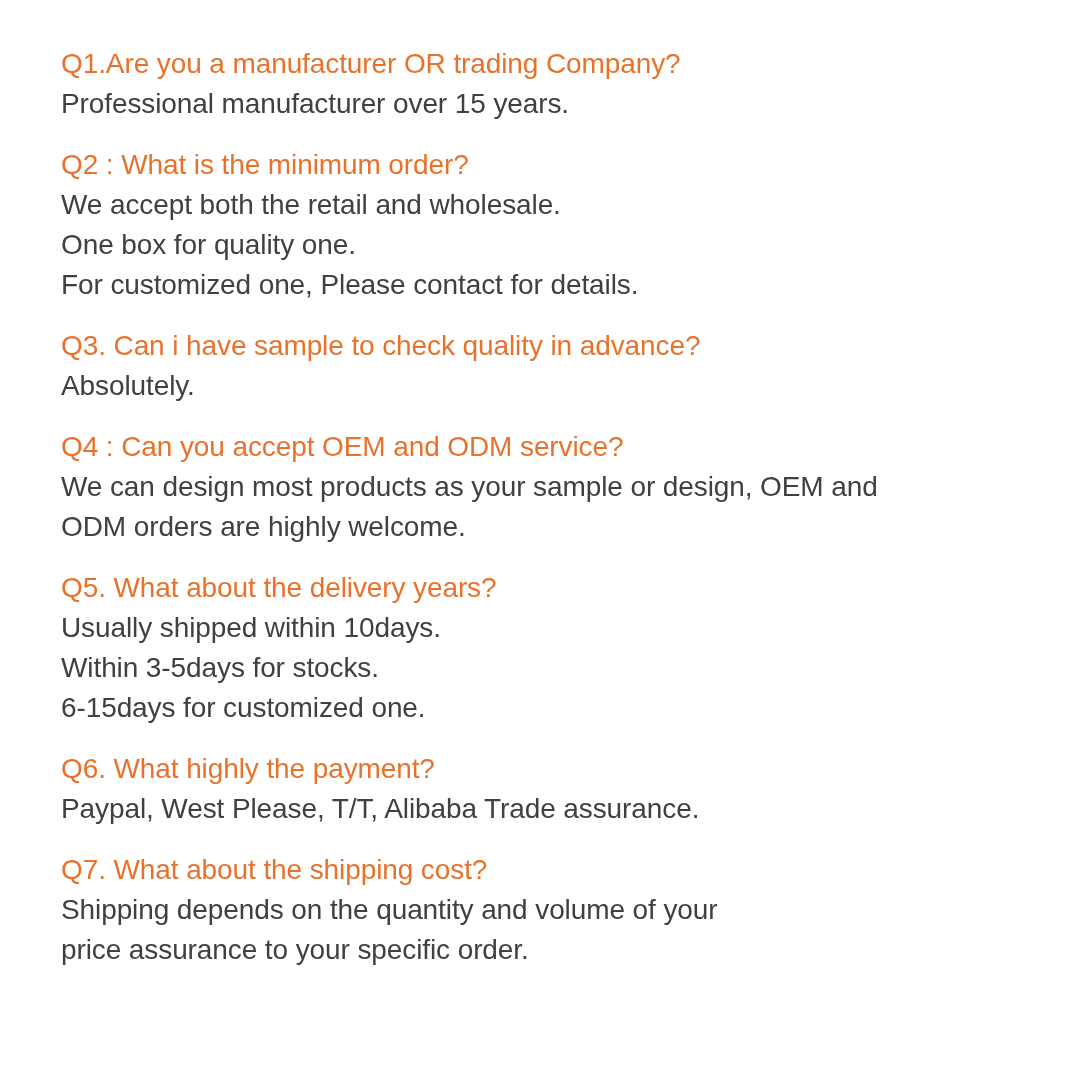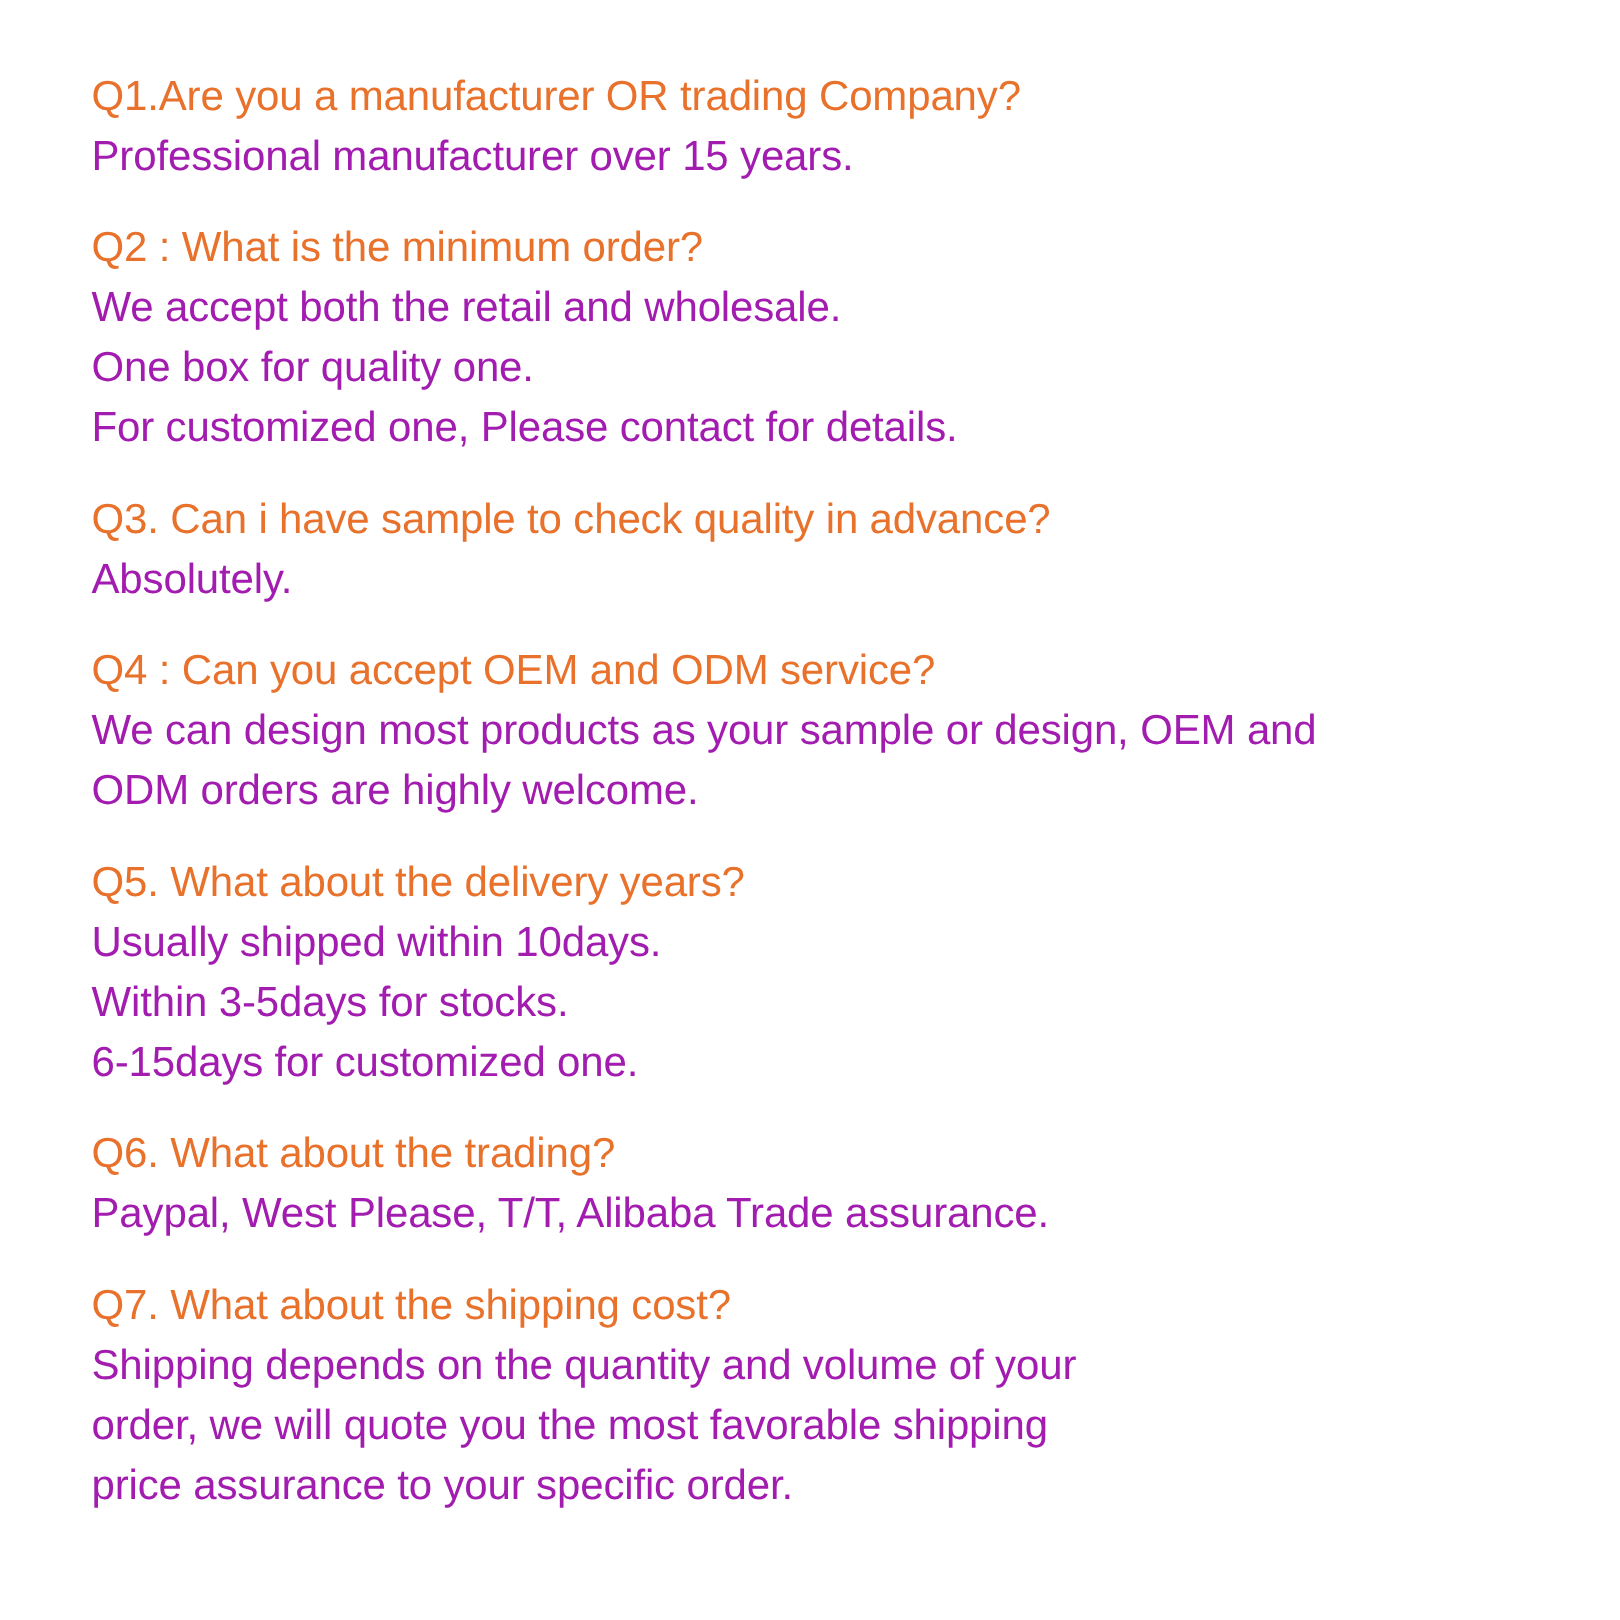--- a/index.html
+++ b/index.html
@@ -29,21 +29,21 @@
   }
   .faq-question {
     color: #e8722c;
     font-size: 28px;
     line-height: 40px;
     font-weight: 400;
     letter-spacing: -0.1px;
     white-space: pre;
   }
   .faq-answer-line {
-    color: #a21caf;
+    color: #404040;
     font-size: 28px;
     line-height: 40px;
     font-weight: 400;
     letter-spacing: -0.1px;
     white-space: pre;
   }
 </style>
 </head>
 <body>
 
@@ -68,22 +68,21 @@
       <div class="faq-answer-line">We can design most products as your sample or design, OEM and</div>
       <div class="faq-answer-line">ODM orders are highly welcome.</div>
     </div>
     <div class="faq-block">
       <div class="faq-question">Q5. What about the delivery years?</div>
       <div class="faq-answer-line">Usually shipped within 10days.</div>
       <div class="faq-answer-line">Within 3-5days for stocks.</div>
       <div class="faq-answer-line">6-15days for customized one.</div>
     </div>
     <div class="faq-block">
-      <div class="faq-question">Q6. What about the trading?</div>
+      <div class="faq-question">Q6. What highly the payment?</div>
       <div class="faq-answer-line">Paypal, West Please, T/T, Alibaba Trade assurance.</div>
     </div>
     <div class="faq-block">
       <div class="faq-question">Q7. What about the shipping cost?</div>
       <div class="faq-answer-line">Shipping depends on the quantity and volume of your</div>
-      <div class="faq-answer-line">order, we will quote you the most favorable shipping</div>
       <div class="faq-answer-line">price assurance to your specific order.</div>
     </div>
   </div>
 
 </body></html>

